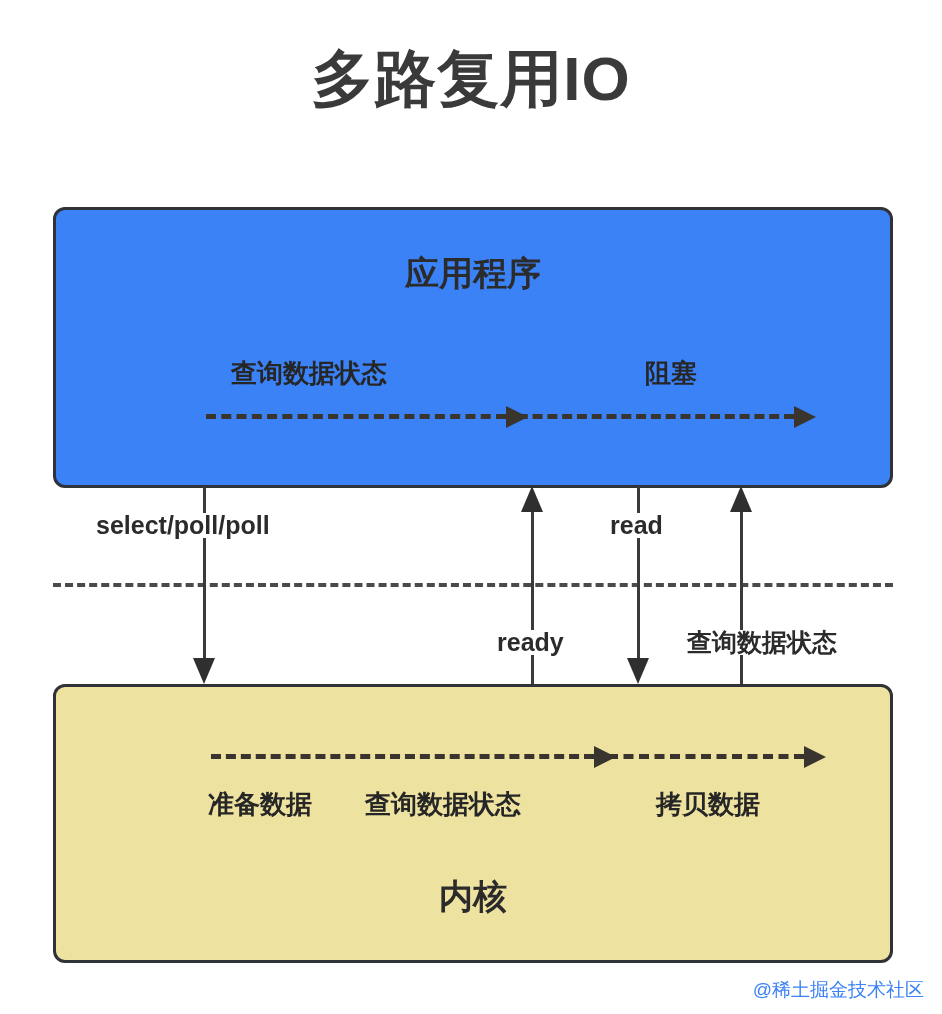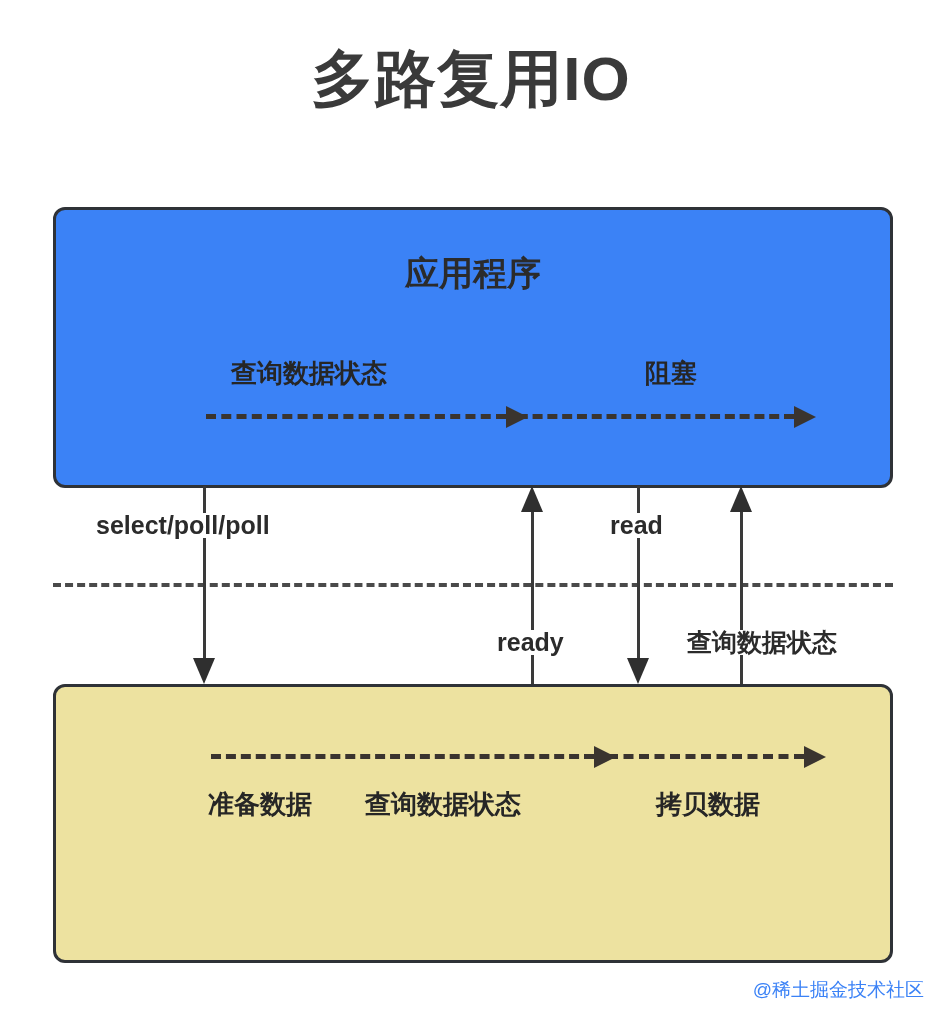--- a/index.html
+++ b/index.html
@@ -207,20 +207,21 @@
   </div>
   <div class="flow-label" style="left:607px; top:513px;">read</div>
 
   <div class="v-arrow" style="left:729px; top:486px; height:198px;">
     <div class="shaft" style="top:24px; height:174px;"></div>
     <div class="head-up" style="top:0;"></div>
   </div>
   <div class="flow-label" style="left:684px; top:630px;">查询数据状态</div>
 
   <div class="box box-kernel">
+    <div class="box-title">内核</div>
 
     <div class="h-arrow" style="left:155px; top:65px; width:405px;">
       <div class="shaft" style="width:383px;"></div>
       <div class="head" style="left:383px;"></div>
     </div>
 
     <div class="h-arrow" style="left:552px; top:65px; width:218px;">
       <div class="shaft" style="width:196px;"></div>
       <div class="head" style="left:196px;"></div>
     </div>

